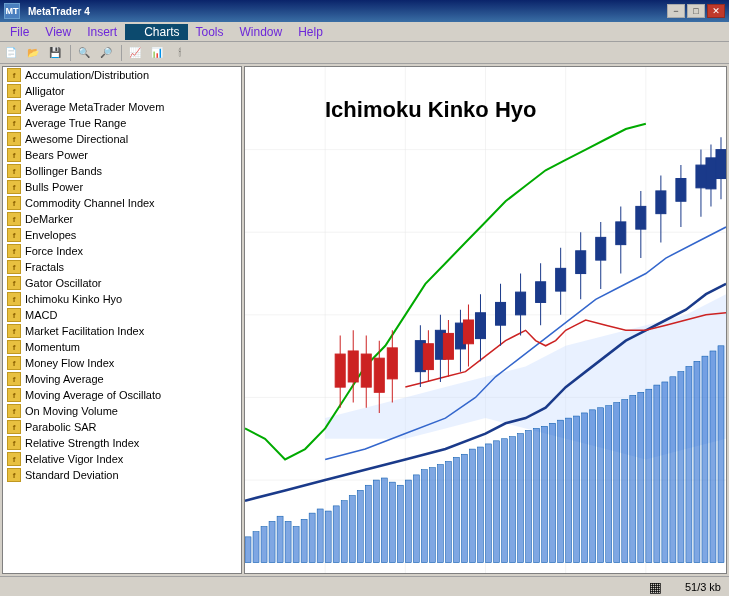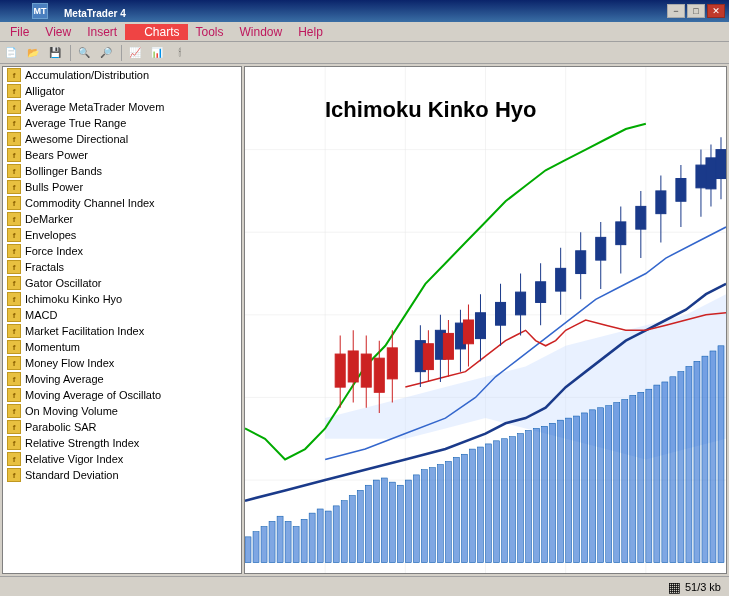--- a/index.html
+++ b/index.html
@@ -18,23 +18,22 @@
       background: linear-gradient(to bottom, #0a246a 0%, #3a6ea5 100%);
       height: 22px;
       display: flex;
       align-items: center;
       justify-content: space-between;
       padding: 0 4px;
       color: white;
     }
     .title-bar-left {
       display: flex;
-      align-items: flex-end;
-      gap: 16px;
-      margin-left: 28px;
+      align-items: center;
+      gap: 8px;
     }
     .title-bar-icon {
       width: 16px;
       height: 16px;
       background: #4a7fbf;
       border: 1px solid #6a9fcf;
       display: flex;
       align-items: center;
       justify-content: center;
       font-size: 10px;
@@ -71,21 +70,21 @@
       height: 20px;
       display: flex;
       align-items: center;
       padding: 0 2px;
       border-bottom: 1px solid #a0a0a0;
     }
     .menu-item {
       padding: 1px 8px;
       font-size: 12px;
       cursor: pointer;
-      color: #be185d;
+      color: #6d28d9;
     }
 
     
     .main-content {
       display: flex;
       height: calc(596px - 22px - 20px - 22px - 20px);
       background: #d4d0c8;
     }
 
     
@@ -205,21 +204,21 @@
       height: 20px;
       background: #d4d0c8;
       border-top: 1px solid #a0a0a0;
       display: flex;
       align-items: center;
       justify-content: flex-end;
       padding: 0 8px;
       font-size: 11px;
     }
     .status-text {
-      margin-left: 0;
+      margin-left: 19px;
       color: #000;
     }
 
     
     .toolbar {
       height: 22px;
       background: #d4d0c8;
       border-bottom: 1px solid #a0a0a0;
       display: flex;
       align-items: center;
@@ -264,21 +263,21 @@
     <button class="title-btn">−</button>
     <button class="title-btn">□</button>
     <button class="title-btn close-btn">✕</button>
   </div>
 </div>
 
 <div class="menu-bar">
   <div class="menu-item">File</div>
   <div class="menu-item">View</div>
   <div class="menu-item">Insert</div>
-  <div class="menu-item" style="background:#ef4444;color:white;padding-left:19px;">Charts</div>
+  <div class="menu-item" style="background:#0c4a6e;color:white;padding-left:19px;">Charts</div>
   <div class="menu-item">Tools</div>
   <div class="menu-item">Window</div>
   <div class="menu-item">Help</div>
 </div>
 
 <div class="toolbar">
   <button class="toolbar-btn">📄</button>
   <button class="toolbar-btn">📂</button>
   <button class="toolbar-btn">💾</button>
   <div class="toolbar-sep"></div>

